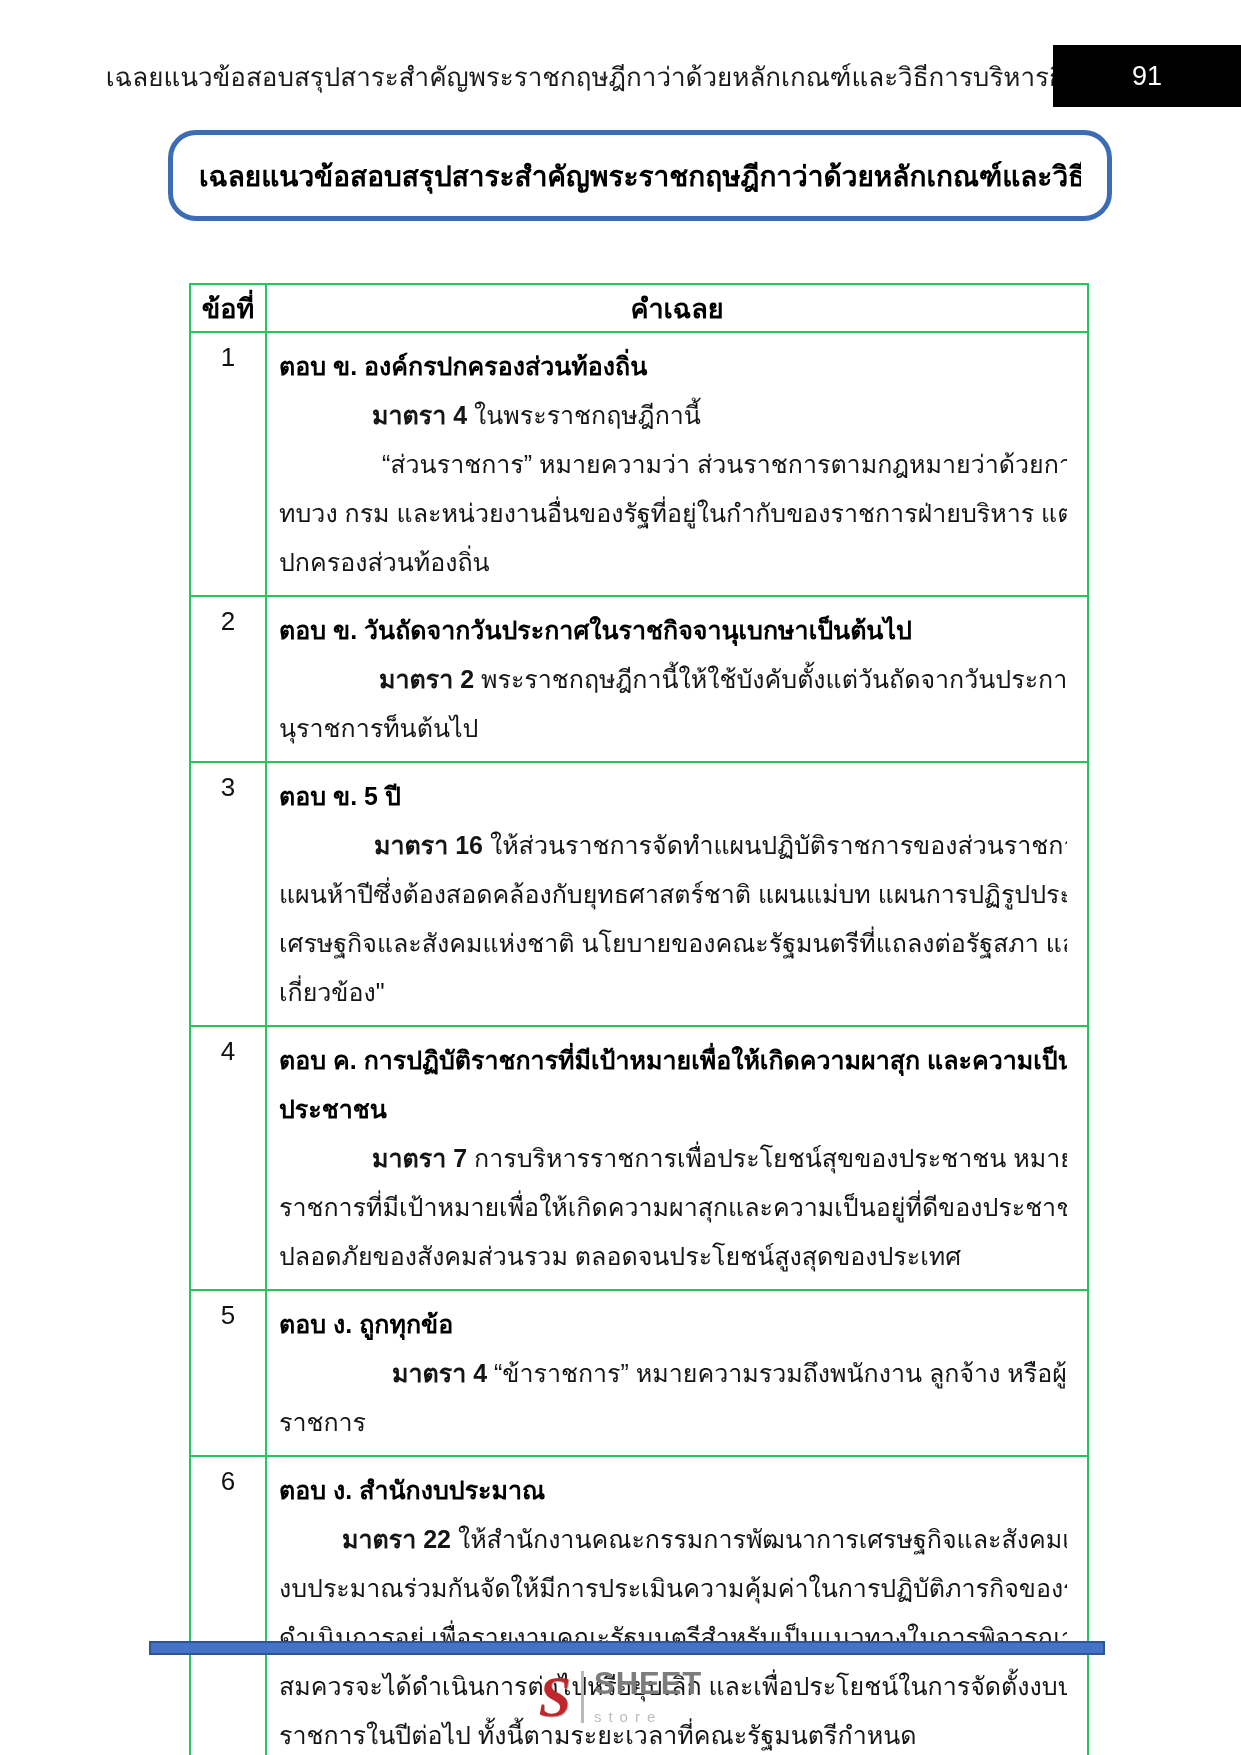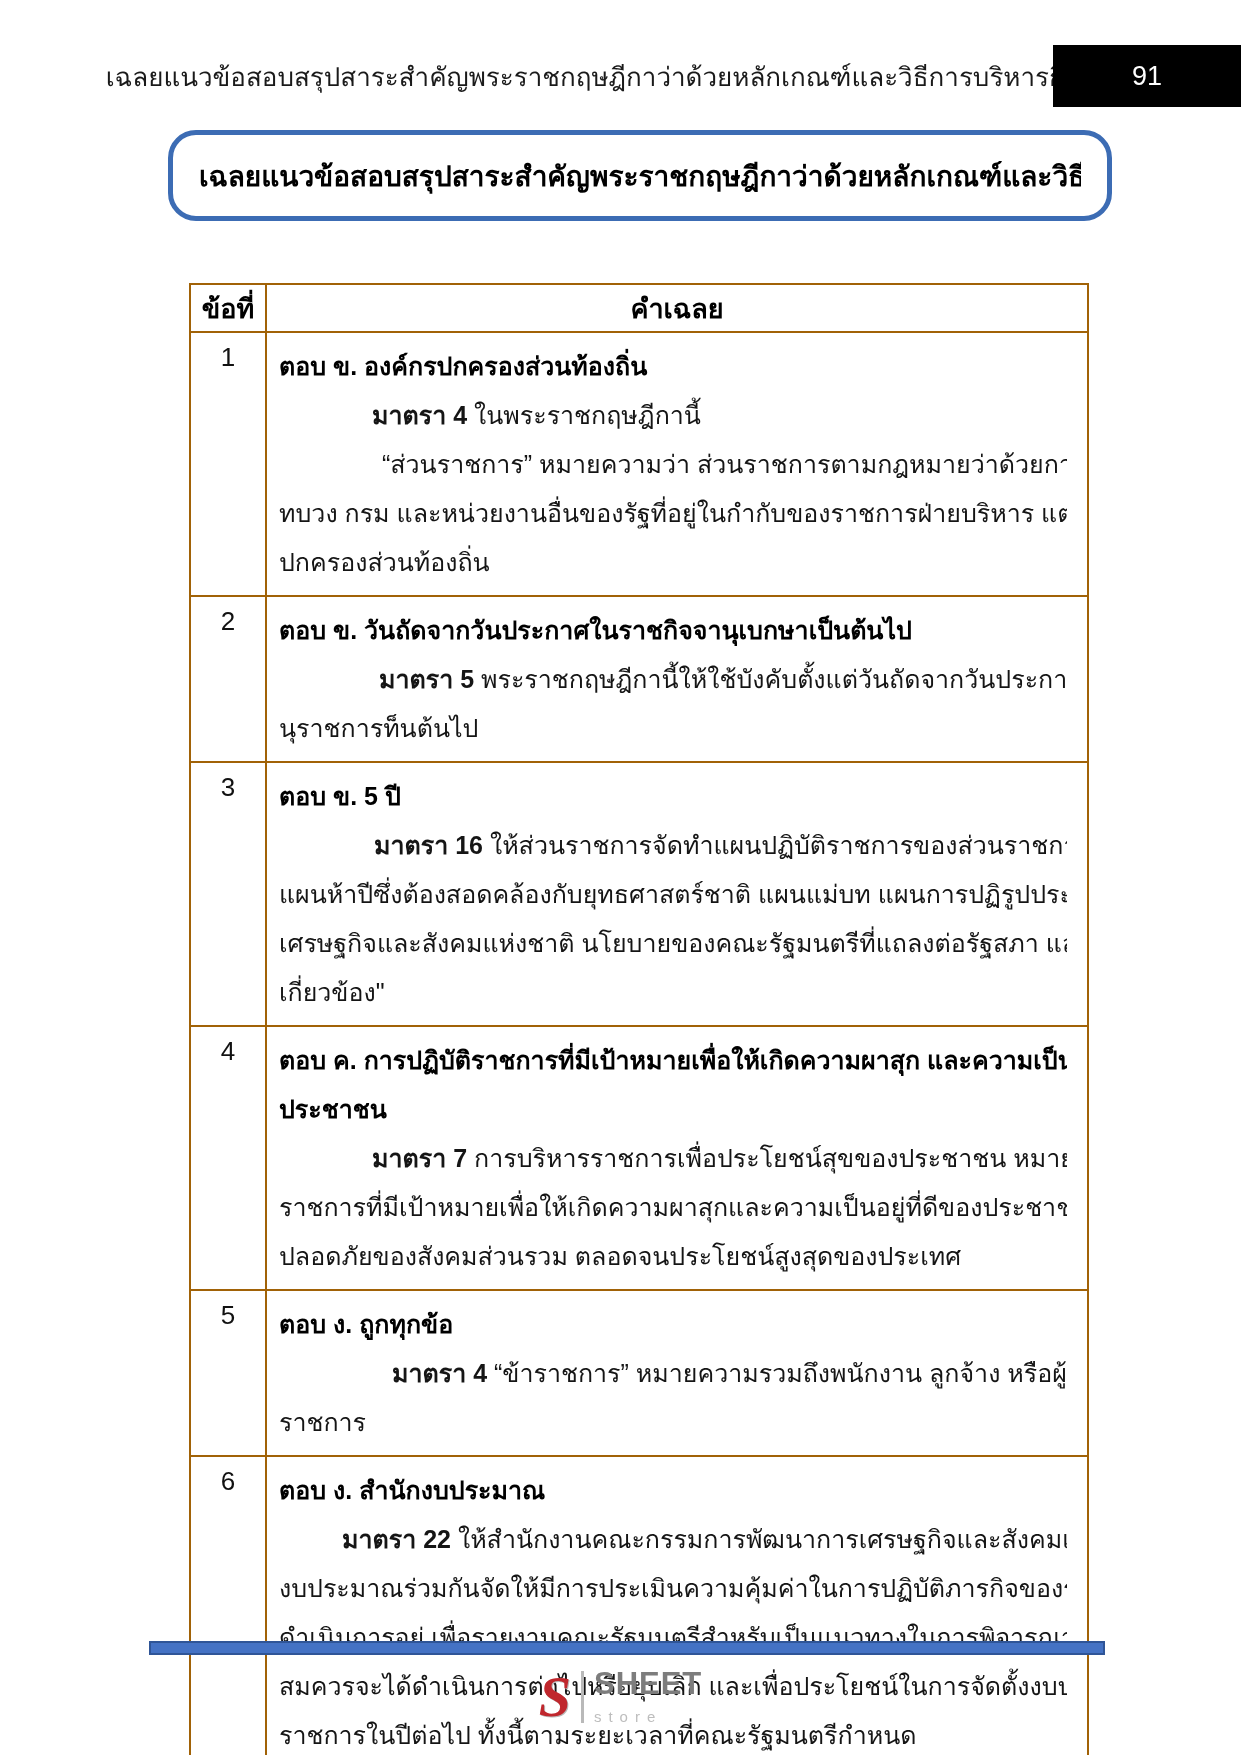--- a/index.html
+++ b/index.html
@@ -34,21 +34,21 @@
   .title-box .tline {
     font-weight:bold; font-size:28px; line-height:47px; color:#000;
     white-space:nowrap; overflow:hidden;
   }
   
   table.answers {
     position:absolute; left:189px; top:283px; width:900px;
     border-collapse:collapse; table-layout:fixed;
   }
   table.answers th, table.answers td {
-    border:2px solid #a16207; vertical-align:top;margin-top:20px;
+    border:2px solid #22c55e; vertical-align:top;margin-top:20px;
   }
   table.answers th {
     height:48px; font-size:27px; font-weight:bold;
     text-align:center; vertical-align:middle; color:#000;
   }
   th.col-num, td.num { width:76px; }
   td.num {
     text-align:center; font-size:26px; padding-top:9px; color:#111;
   }
   td.ans { padding:9px 20px 8px 12px; }
@@ -119,21 +119,21 @@
             <div class="line" style="padding-left: 93px;"><b>มาตรา 4</b> ในพระราชกฤษฎีกานี้</div>
             <div class="line" style="padding-left: 103px;">“ส่วนราชการ” หมายความว่า ส่วนราชการตามกฎหมายว่าด้วยการปรับปรุง กระทรวง</div>
             <div class="line">ทบวง กรม และหน่วยงานอื่นของรัฐที่อยู่ในกำกับของราชการฝ่ายบริหาร แต่ไม่รวมถึงองค์กร</div>
             <div class="line">ปกครองส่วนท้องถิ่น</div>
           </td>
         </tr>
         <tr>
           <td class="num">2</td>
           <td class="ans">
             <div class="line lead"><b>ตอบ ข. วันถัดจากวันประกาศในราชกิจจานุเบกษาเป็นต้นไป</b></div>
-            <div class="line" style="padding-left: 100px;"><b>มาตรา 5</b>  พระราชกฤษฎีกานี้ให้ใช้บังคับตั้งแต่วันถัดจากวันประกาศในราชกิจจา</div>
+            <div class="line" style="padding-left: 100px;"><b>มาตรา 2</b>  พระราชกฤษฎีกานี้ให้ใช้บังคับตั้งแต่วันถัดจากวันประกาศในราชกิจจา</div>
             <div class="line">นุราชการท็นต้นไป</div>
           </td>
         </tr>
         <tr>
           <td class="num">3</td>
           <td class="ans">
             <div class="line lead"><b>ตอบ ข. 5 ปี</b></div>
             <div class="line" style="padding-left: 95px;"><b>มาตรา 16</b>  ให้ส่วนราชการจัดทำแผนปฏิบัติราชการของส่วนราชการนั้นโดยจัดทำเป็น</div>
             <div class="line">แผนห้าปีซึ่งต้องสอดคล้องกับยุทธศาสตร์ชาติ แผนแม่บท  แผนการปฏิรูปประเทศ แผนพัฒนา</div>
             <div class="line">เศรษฐกิจและสังคมแห่งชาติ นโยบายของคณะรัฐมนตรีที่แถลงต่อรัฐสภา และแผนอื่นที่</div>

